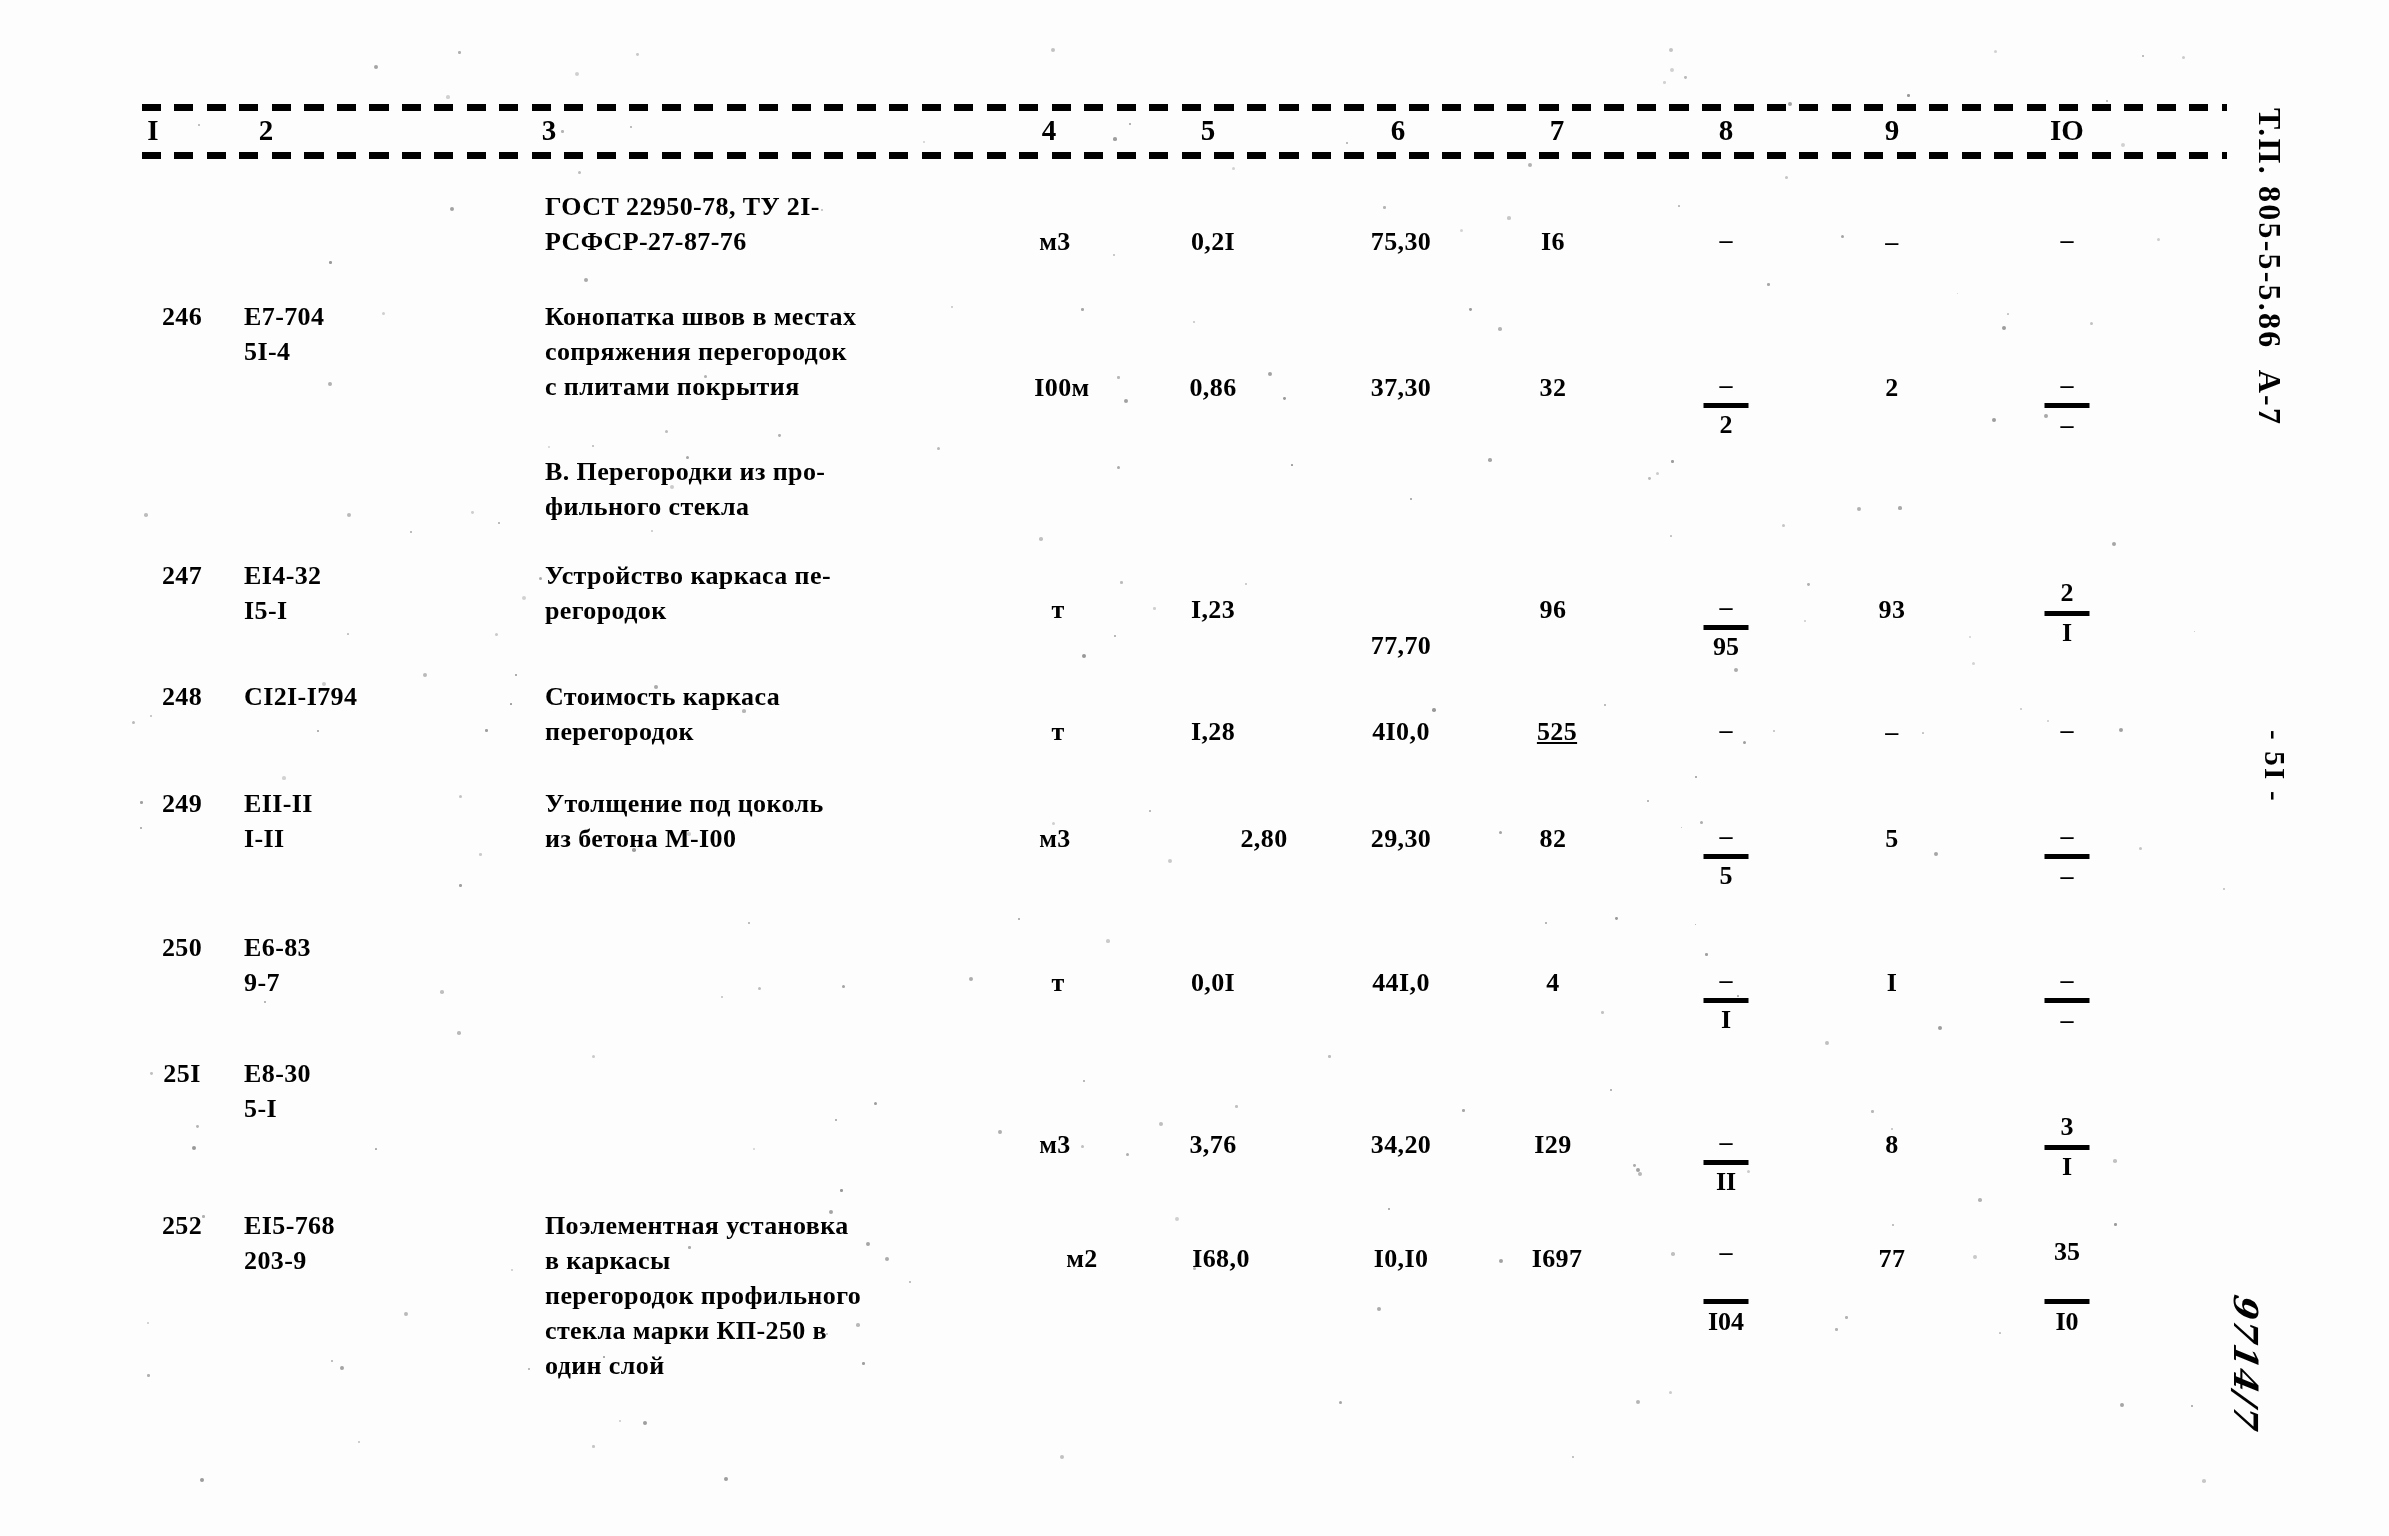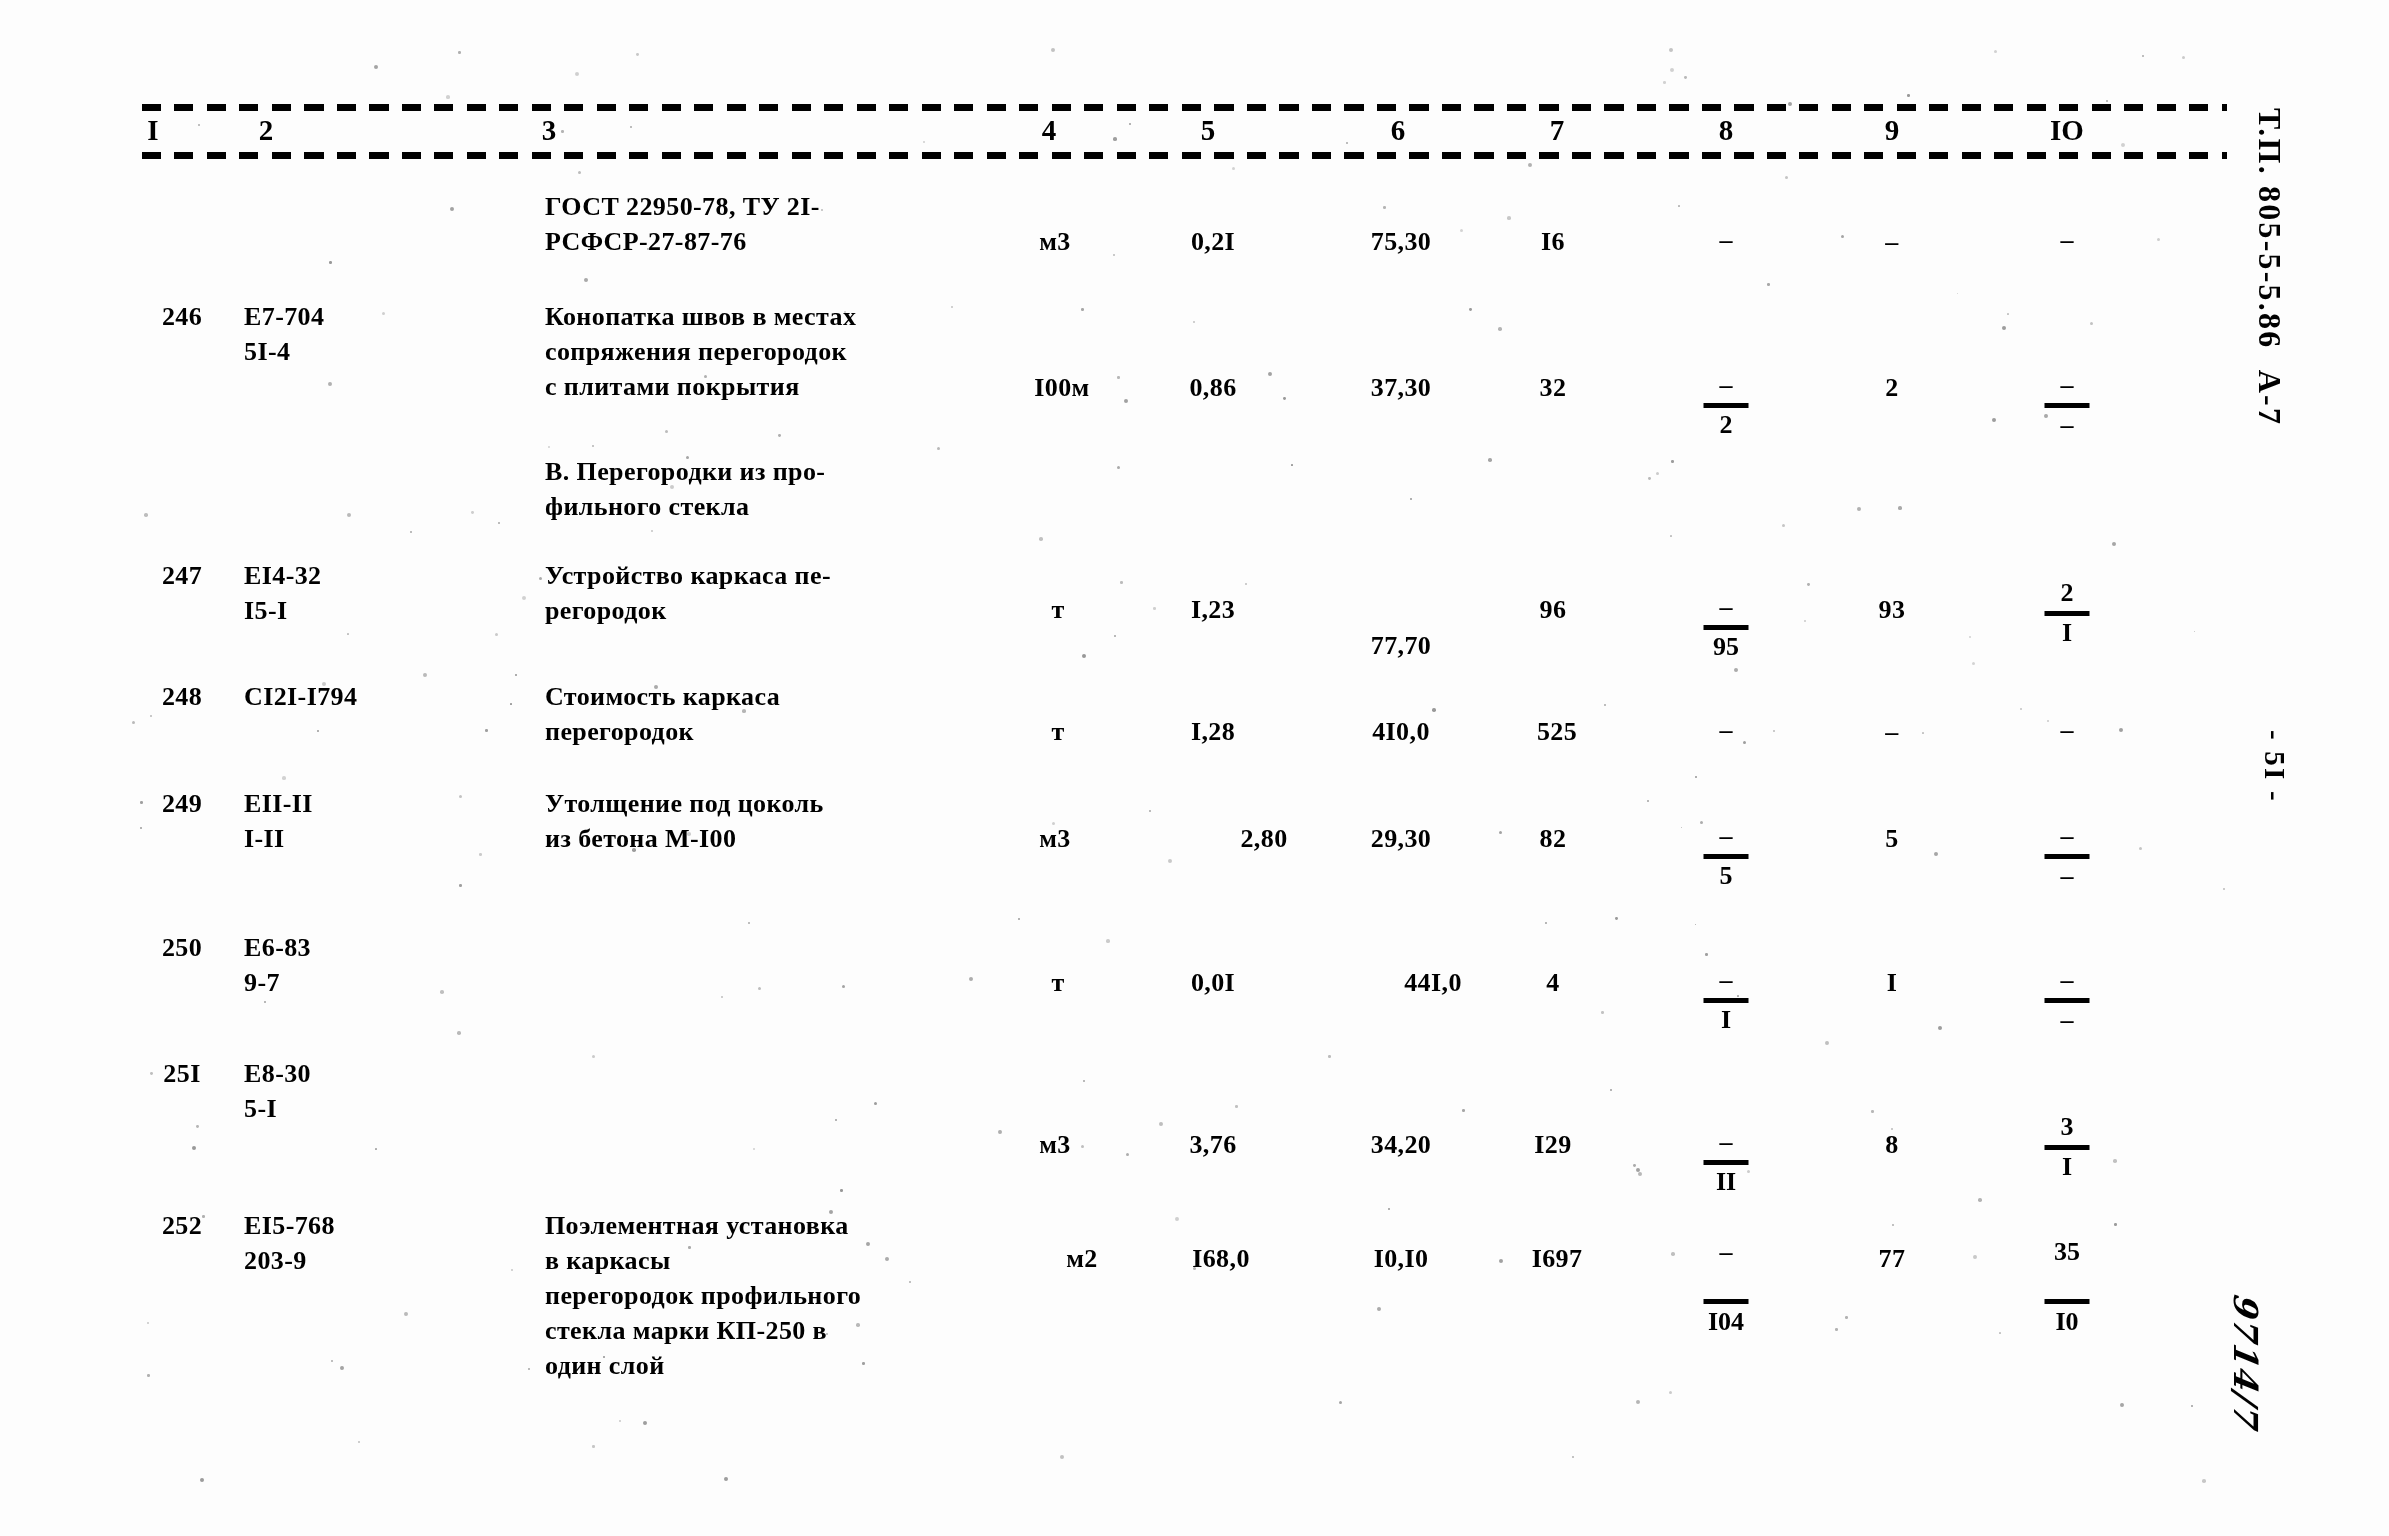--- a/index.html
+++ b/index.html
@@ -158,21 +158,21 @@
     <span class="bot">I</span>
   </div>
 
   <div class="cell ctr num" style="left:182px;top:679px;">248</div>
   <div class="cell" style="left:244px;top:679px;">СI2I-I794</div>
   <div class="cell" style="left:545px;top:679px;">Стоимость каркаса
 перегородок</div>
   <div class="cell ctr" style="left:1058px;top:714px;">т</div>
   <div class="cell ctr num" style="left:1213px;top:714px;">I,28</div>
   <div class="cell ctr num" style="left:1401px;top:714px;">4I0,0</div>
-  <div class="cell ctr num" style="left:1557px;top:714px;">525</div>
+  <div class="cell ctr num" style="left:1557px;top:714px;text-decoration:underline;">525</div>
   <div class="frac nobar" style="left:1726px;top:715px;">
     <span class="top">–</span>
   </div>
   <div class="cell ctr num" style="left:1892px;top:714px;">–</div>
   <div class="frac nobar" style="left:2067px;top:715px;">
     <span class="top">–</span>
   </div>
 
   <div class="cell ctr num" style="left:182px;top:786px;">249</div>
   <div class="cell" style="left:244px;top:786px;">ЕII-II
@@ -193,21 +193,21 @@
     <span class="top">–</span>
     <span class="bar"></span>
     <span class="bot">–</span>
   </div>
 
   <div class="cell ctr num" style="left:182px;top:930px;">250</div>
   <div class="cell" style="left:244px;top:930px;">Е6-83
 9-7</div>
   <div class="cell ctr" style="left:1058px;top:965px;">т</div>
   <div class="cell ctr num" style="left:1213px;top:965px;">0,0I</div>
-  <div class="cell ctr num" style="left:1401px;top:965px;margin-left:32px;">44I,0</div>
+  <div class="cell ctr num" style="left:1401px;top:965px;">44I,0</div>
   <div class="cell ctr num" style="left:1553px;top:965px;">4</div>
   <div class="frac" style="left:1726px;top:965px;">
     <span class="top">–</span>
     <span class="bar"></span>
     <span class="bot">I</span>
   </div>
   <div class="cell ctr num" style="left:1892px;top:965px;">I</div>
   <div class="frac" style="left:2067px;top:965px;">
     <span class="top">–</span>
     <span class="bar"></span>

